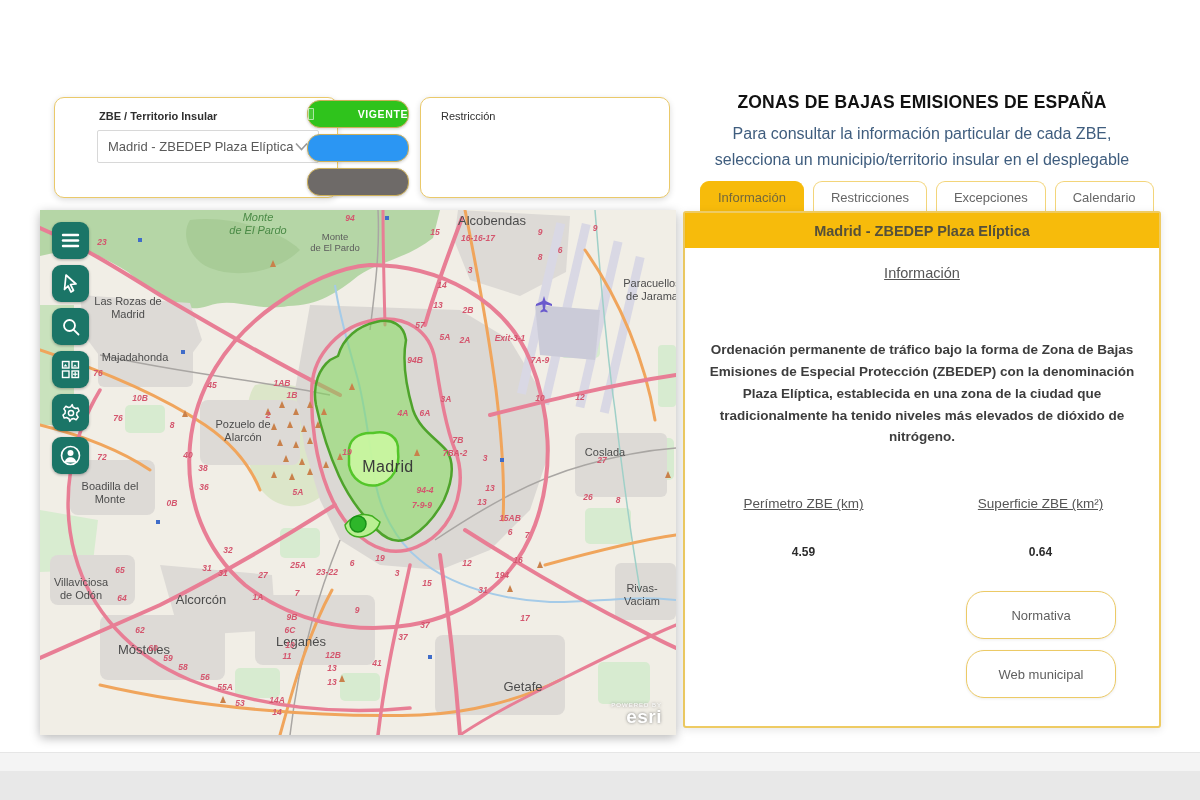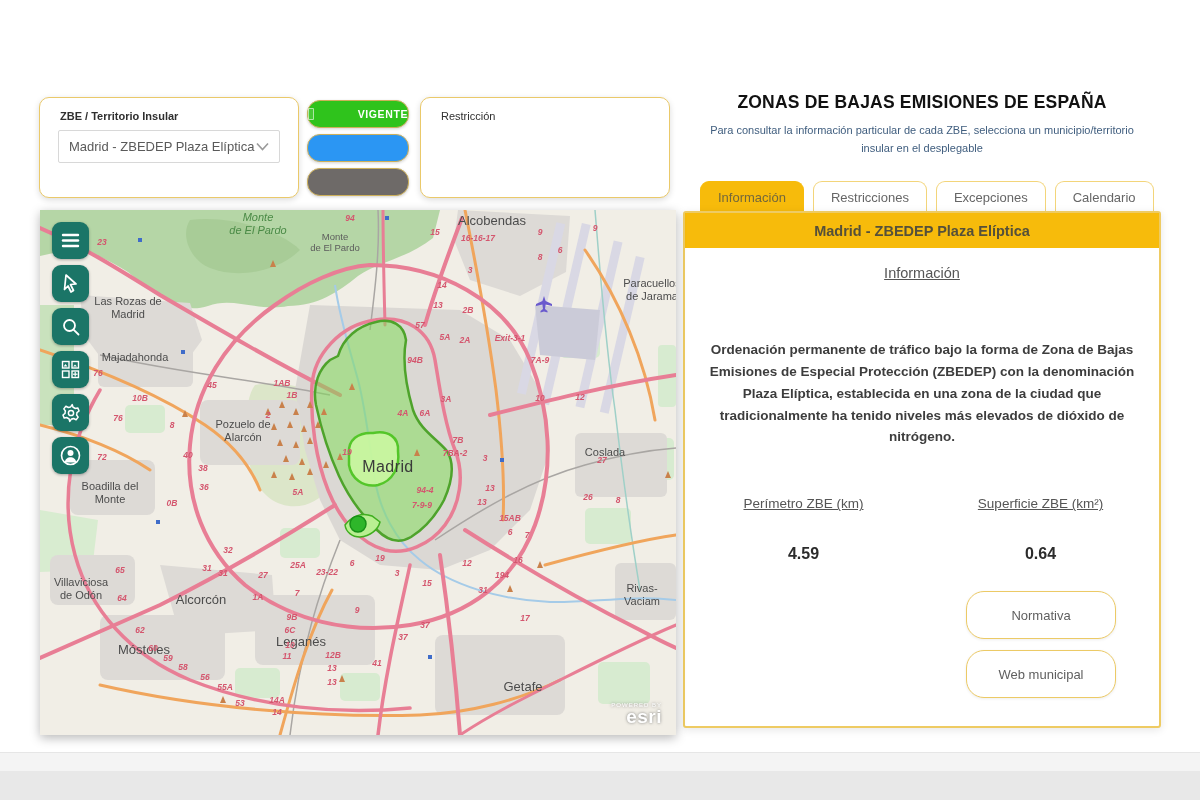--- a/index.html
+++ b/index.html
@@ -19,40 +19,40 @@
   
   .pill{position:absolute;left:307px;width:100px;height:26px;border-radius:13px;border:1px solid #cdb05a;
         display:flex;align-items:center;justify-content:center;cursor:pointer;box-shadow:0 1px 3px rgba(0,0,0,.18);}
   .pill .ptxt{color:#fff;font-weight:bold;font-size:10.5px;letter-spacing:.6px;margin-left:36px;}
   .pill .pbox{width:10px;height:10px;border:1px solid rgba(255,255,255,.55);background:rgba(255,255,255,.12);
               margin-right:8px;border-radius:1px;}
 
   
   .rhead{position:absolute;left:683px;top:92px;width:478px;text-align:center;}
   .rtitle{font-size:17.5px;font-weight:bold;color:#111;letter-spacing:.2px;}
-  .rsub{margin:8px auto 0;width:440px;font-size:11px;color:#3f5d7e;line-height:1.65;}
+  .rsub{margin:8px auto 0;width:440px;font-size:16px;color:#3f5d7e;line-height:1.65;}
 
   
   .tabs{position:absolute;left:700px;top:181px;display:flex;gap:9px;}
   .tab{height:30px;padding:0 17px;border:1.5px solid #f3d57a;border-bottom:none;border-radius:9px 9px 0 0;
        background:#fff;color:#666;font-size:13px;display:flex;align-items:center;cursor:pointer;}
   .tab.active{background:#f7bb0b;border-color:#f7bb0b;color:#73683c;}
 
   
   .panel{position:absolute;left:683px;top:211px;width:478px;height:517px;background:#fff;
          border:2px solid #eecb63;border-radius:3px;box-sizing:border-box;box-shadow:0 2px 8px rgba(0,0,0,.10);}
   .panel-bar{height:35px;background:#f7bb0b;display:flex;align-items:center;justify-content:center;
              font-weight:bold;font-size:14.5px;color:#55503a;}
   .sect-link{display:block;margin:17px auto 0;text-align:center;font-size:14.5px;color:#555;
              text-decoration:underline;cursor:pointer;width:max-content;}
   .pdesc{margin:58px auto 0;width:452px;text-align:center;font-weight:bold;font-size:13.5px;color:#3d3d3d;line-height:1.62;}
   .stats{display:flex;margin-top:46px;}
   .stat{flex:1;text-align:center;}
   .stat .slabel{font-size:13.5px;color:#555;text-decoration:underline;cursor:pointer;}
-  .stat .sval{margin-top:33px;font-weight:bold;font-size:16px;color:#2c2c2c;}
+  .stat .sval{margin-top:33px;font-weight:bold;font-size:12px;color:#2c2c2c;}
   .pbtns{position:absolute;right:43px;bottom:28px;display:flex;flex-direction:column;gap:11px;}
   .pbtn{width:150px;height:48px;border:1.5px solid #ecca66;border-radius:18px;background:#fff;color:#5f5f5f;
         font-size:13px;display:flex;align-items:center;justify-content:center;cursor:pointer;
         font-family:"Liberation Sans",sans-serif;box-shadow:0 1px 3px rgba(0,0,0,.07);}
 
   
   .map{position:absolute;left:40px;top:210px;width:636px;height:525px;background:#f1eee6;overflow:hidden;
        box-shadow:0 3px 10px rgba(0,0,0,.28);}
   .map svg{position:absolute;left:0;top:0;}
   .mapctl{position:absolute;left:12px;top:12px;display:flex;flex-direction:column;gap:6px;z-index:5;}
@@ -74,21 +74,21 @@
   .esri .pby{font-size:6px;letter-spacing:1px;}
   .esri .elogo{font-size:19px;font-weight:bold;letter-spacing:.5px;line-height:.9;}
 
   
   .foot1{position:absolute;left:0;top:752px;width:1200px;height:19px;background:#f4f4f4;border-top:1px solid #e6e6e6;}
   .foot2{position:absolute;left:0;top:771px;width:1200px;height:29px;background:#e8e8e8;}
 </style>
 </head>
 <body>
 
-<div class="filter-card" style="left:39px;top:97px;width:258px;height:99px;">
+<div class="filter-card" style="left:54px;top:97px;width:258px;height:99px;padding-left:24px;">
   <div class="flabel bold">ZBE / Territorio Insular</div>
   <div class="fselect">
     <span class="sval">Madrid - ZBEDEP Plaza Elíptica</span>
     <svg class="chev" viewBox="0 0 13 9">
       <polyline points="1,1.5 6.5,7.5 12,1.5" fill="none" stroke="#9a9a9a" stroke-width="1.6"></polyline>
     </svg>
   </div>
 </div>
 
 <div class="pill" style="top:100px;background:#2fc31c;">

